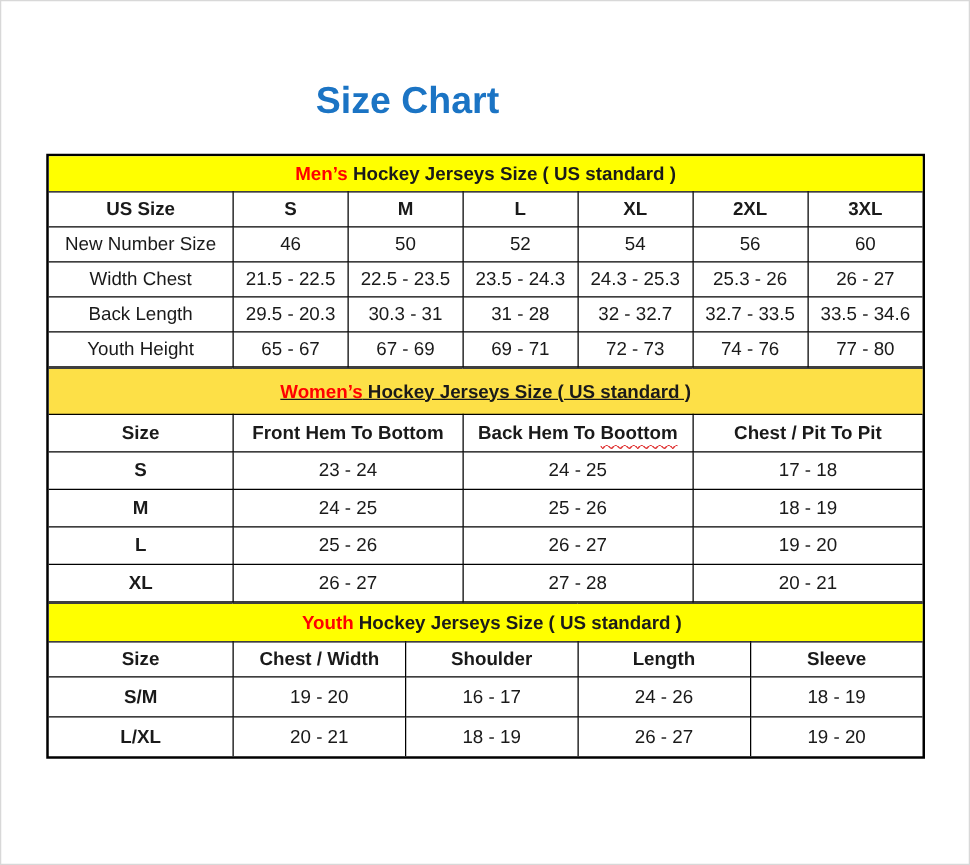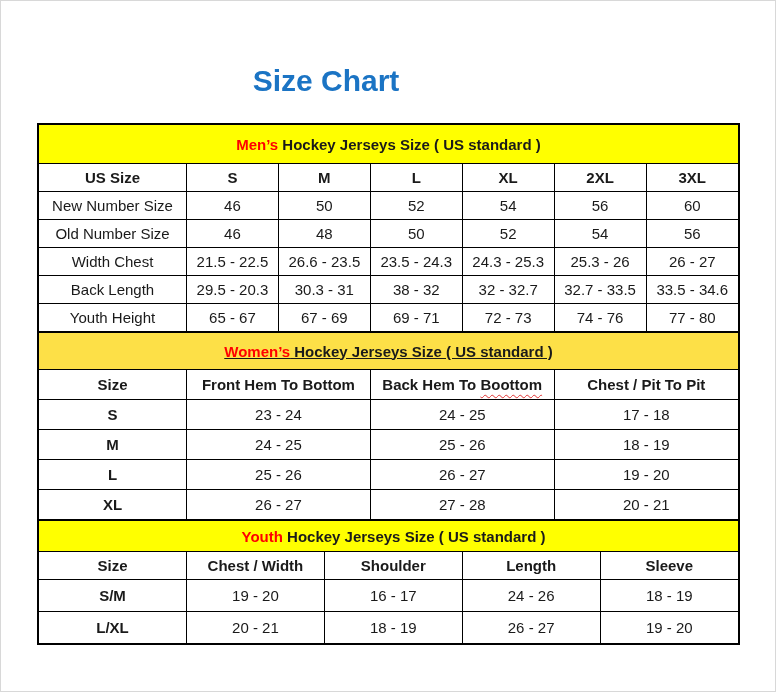--- a/index.html
+++ b/index.html
@@ -57,21 +57,21 @@
     color: #000;
   }
   tr.header td, td.rowlabel.bold {
     font-weight: bold;
     color: #000;
   }
   tr.header td { font-size: 15px; }
 
   
   .sec-mens   td { height: 27px; }
-  .sec-mens   td.banner-cell { height: 38px; }
+  .sec-mens   td.banner-cell { height: 28px; }
   .sec-womens td { height: 29px; }
   .sec-womens td.banner-cell { height: 36px; }
   .sec-youth  td { height: 31px; }
   .sec-youth  tr.header td { height: 27px; }
   .sec-youth  td.banner-cell { height: 30px; }
 
   .misspell {
     text-decoration-line: underline;
     text-decoration-style: wavy;
     text-decoration-color: #e03434;
@@ -111,42 +111,33 @@
         <tr>
           <td class="rowlabel">New Number Size</td>
           <td>46</td>
           <td>50</td>
           <td>52</td>
           <td>54</td>
           <td>56</td>
           <td>60</td>
         </tr>
         <tr>
-          <td class="rowlabel">Old Number Size</td>
-          <td>46</td>
-          <td>48</td>
-          <td>50</td>
-          <td>52</td>
-          <td>54</td>
-          <td>56</td>
-        </tr>
-        <tr>
           <td class="rowlabel">Width Chest</td>
           <td>21.5 - 22.5</td>
-          <td>26.6 - 23.5</td>
+          <td>22.5 - 23.5</td>
           <td>23.5 - 24.3</td>
           <td>24.3 - 25.3</td>
           <td>25.3 - 26</td>
           <td>26 - 27</td>
         </tr>
         <tr>
           <td class="rowlabel">Back Length</td>
           <td>29.5 - 20.3</td>
           <td>30.3 - 31</td>
-          <td>38 - 32</td>
+          <td>31 - 28</td>
           <td>32 - 32.7</td>
           <td>32.7 - 33.5</td>
           <td>33.5 - 34.6</td>
         </tr>
         <tr>
           <td class="rowlabel">Youth Height</td>
           <td>65 - 67</td>
           <td>67 - 69</td>
           <td>69 - 71</td>
           <td>72 - 73</td>

